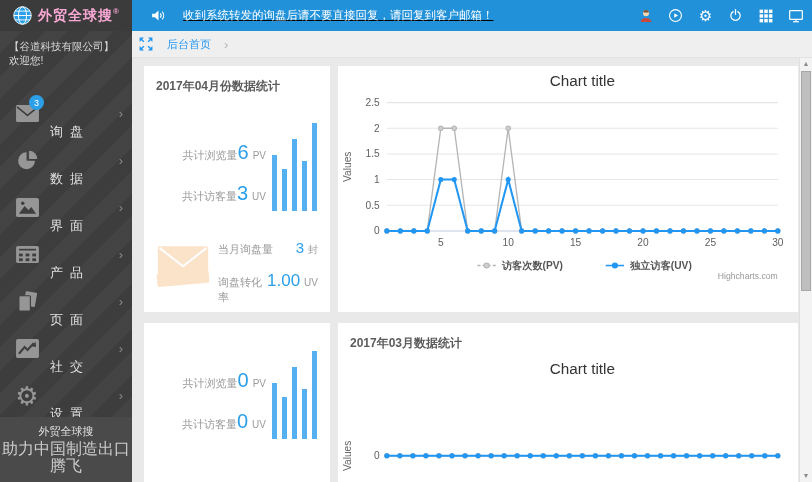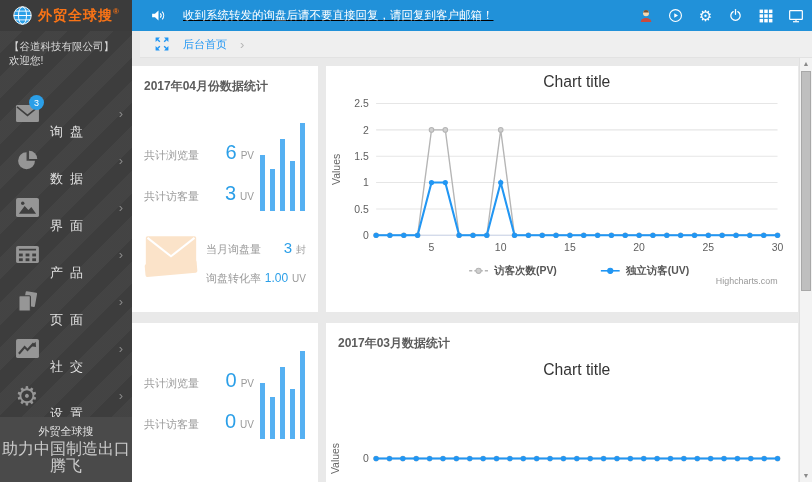--- a/index.html
+++ b/index.html
@@ -3,30 +3,30 @@
 <meta charset="utf-8">
 <style>
   html,body{margin:0;padding:0;}
   body{width:812px;height:482px;overflow:hidden;position:relative;background:#e9e9e9;
        font-family:"Liberation Sans",sans-serif;-webkit-font-smoothing:antialiased;}
   .stage{position:absolute;inset:0;width:812px;height:482px;overflow:hidden;}
 
   
   .header{position:absolute;top:0;left:0;width:812px;height:31px;background:#2191d9;display:flex;align-items:center;z-index:5;}
   .logo{width:132px;height:31px;background:#3b3b3b;display:flex;align-items:center;justify-content:center;gap:5px;flex:none;cursor:pointer;}
-  .logo-text{color:#f97316;font-size:14px;font-weight:bold;letter-spacing:1px;}
+  .logo-text{color:#f9a8d4;font-size:14px;font-weight:bold;letter-spacing:1px;}
   .logo-text sup{font-size:8px;}
   .notice-wrap{display:flex;align-items:center;margin-left:18px;gap:16px;text-decoration:underline;}
   .notice{color:#fff;font-size:11.5px;}
   .hicons{margin-left:auto;display:flex;align-items:center;gap:13px;padding-right:8px;}
   .hicon{width:17px;height:17px;display:flex;align-items:center;justify-content:center;cursor:pointer;}
   .gear-glyph{color:#fff;font-size:15px;line-height:1;}
 
   
-  .crumb{position:absolute;top:31px;left:140px;right:0;height:26px;background:#efefef;border-bottom:1px solid #e2e2e2;display:flex;align-items:center;padding-left:14px;gap:13px;}
+  .crumb{position:absolute;top:31px;left:124px;right:0;height:26px;background:#efefef;border-bottom:1px solid #e2e2e2;display:flex;align-items:center;padding-left:14px;gap:13px;}
   .crumb-link{color:#2196f3;font-size:11px;cursor:pointer;}
   .crumb-sep{color:#b5b5b5;font-size:13px;}
   .expand-ic{display:flex;cursor:pointer;}
 
   
   .sidebar{position:absolute;top:31px;left:0;width:132px;bottom:0;background:#3f3f3f;
     background-image:repeating-linear-gradient(135deg,rgba(255,255,255,.025) 0 16px,rgba(0,0,0,.04) 16px 32px);}
   .welcome{padding:9px 9px 12px;}
   .welcome .l1{font-size:10.5px;color:#d8d8d8;margin-bottom:6px;}
   .welcome .l2{font-size:10.5px;color:#bfbfbf;}
@@ -35,44 +35,44 @@
   .mi .ic{width:28px;display:flex;justify-content:center;position:relative;margin-right:9px;flex:none;}
   .mi .lbl{font-size:13px;color:#e2e2e2;letter-spacing:7px;white-space:nowrap;margin-top:36px;}
   .mi .chev{margin-left:auto;color:#8a8a8a;font-size:13px;}
   .badge{position:absolute;top:-8px;right:-3px;background:#2b9fe8;color:#fff;font-size:9px;width:15px;height:15px;border-radius:50%;display:flex;align-items:center;justify-content:center;}
   .gear-side{color:#969696;font-size:26px;line-height:1;}
   .sfooter{position:absolute;bottom:0;left:0;right:0;background:#4a4a4a;padding:6px 0 8px;text-align:center;}
   .sfooter .f1{font-size:11px;color:#e0e0e0;line-height:17px;}
   .sfooter .f2{font-size:16px;color:#cccccc;line-height:17px;}
 
   
-  .main{position:absolute;top:58px;left:132px;right:12px;bottom:0;overflow:hidden;padding:8px 0 0 0;display:flex;gap:8px;}
+  .main{position:absolute;top:58px;left:132px;right:12px;bottom:0;overflow:hidden;padding:8px 0 0 12px;display:flex;gap:8px;}
   .col-left{width:186px;flex:none;}
   .col-right{flex:1;min-width:0;margin-right:2px;}
   .card{background:#fff;margin-bottom:11px;overflow:hidden;}
   .card-title{font-size:12px;color:#5c5c5c;font-weight:bold;padding:12px 12px 0;}
   .card-body{padding:8px 12px 12px;}
   .h246{height:246px;}
   .h300{height:310px;}
 
-  .stats-flex{display:flex;margin-top:20px;}
+  .stats-flex{display:flex;margin-top:20px;text-align:right;}
   .stats-rows{flex:1;min-width:0;padding-right:6px;}
   .stat-row{display:flex;align-items:baseline;margin-top:18px;}
   .stat-label{font-size:11px;color:#9a9a9a;flex:1;}
   .stat-value{font-size:20px;color:#2b9fe8;margin-right:4px;}
   .stat-unit{font-size:10px;color:#9a9a9a;}
   .minibars{width:46px;height:88px;display:flex;align-items:flex-end;gap:5px;flex:none;}
   .minibars i{width:5px;display:block;}
 
   .inq{display:flex;align-items:center;margin-top:14px;}
   .env{flex:none;display:flex;}
   .inq-rows{flex:1;min-width:0;margin-left:8px;}
   .inq-row{display:flex;align-items:baseline;margin-top:14px;}
   .inq-row .stat-value{font-size:15px;}
-  .inq-row:nth-child(2) .stat-value{font-size:12px;}
+  .inq-row:nth-child(2) .stat-value{font-size:17px;}
 
   .hc{padding:2px 10px 0 2px;}
   .hc svg{display:block;width:100%;}
   svg text{font-family:"Liberation Sans",sans-serif;}
 
   
   .sbar{position:absolute;top:58px;right:0;width:12px;bottom:0;background:#f3f3f3;border-left:1px solid #e0e0e0;}
   .sbar .arrow{position:absolute;left:0;right:0;height:12px;color:#8a8a8a;font-size:7px;text-align:center;line-height:12px;cursor:pointer;}
   .sbar .up{top:0;}
   .sbar .dn{bottom:0;}

